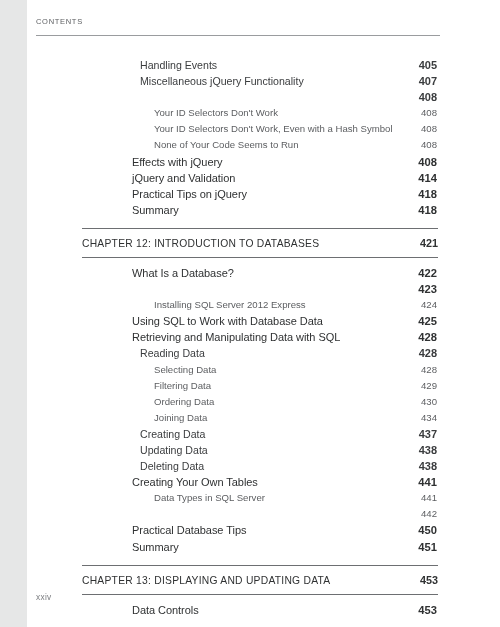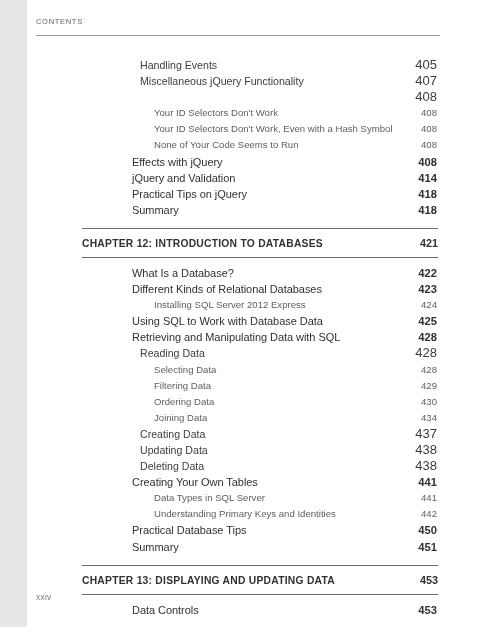--- a/index.html
+++ b/index.html
@@ -79,21 +79,21 @@
     text-align: right;
     width: 40px;
   }
 
   
   .lvl1 .title { left: 95px; font-size: 11px; font-weight: 400; color: #2f3132; letter-spacing: -0.05px; }
   .lvl1 .pageno { font-size: 11.2px; font-weight: 700; color: #2f3132; }
 
   
   .lvl2 .title { left: 103px; font-size: 10.6px; font-weight: 400; color: #3a3c3e; }
-  .lvl2 .pageno { font-size: 13px; font-weight: 400; color: #3a3c3e; }
+  .lvl2 .pageno { font-size: 11px; font-weight: 700; color: #3a3c3e; }
 
   
   .lvl3 .title { left: 117px; font-size: 9.6px; font-weight: 400; color: #5c5e61; }
   .lvl3 .pageno { font-size: 9.6px; font-weight: 400; color: #5c5e61; }
 
   
   .chapter {
     position: relative;
     margin-top: 10px;
     margin-bottom: 7px;
@@ -104,21 +104,21 @@
     border-bottom: 1px solid #6d6f72;
     width: 356px;
     left: 82px;
     white-space: nowrap;
   }
   .chapter .title {
     position: absolute;
     left: 0;
     top: 7px;
     font-size: 10.3px;
-    font-weight: 700;
+    font-weight: 400;
     letter-spacing: 0.25px;
     color: #2f3132;
     line-height: 15px;
     text-align: right;
   }
   .chapter .pageno {
     position: absolute;
     right: 0;
     top: 7px;
     font-size: 10.8px;
@@ -190,21 +190,20 @@
       </div>
       <div class="chapter">
         <span class="title">CHAPTER 12: INTRODUCTION TO DATABASES</span>
         <span class="pageno">421</span>
       </div>
       <div class="entry lvl1">
         <span class="title">What Is a Database?</span>
         <span class="pageno">422</span>
       </div>
       <div class="entry lvl1">
-        <span class="title">Different Kinds of Relational Databases</span>
         <span class="pageno">423</span>
       </div>
       <div class="entry lvl3">
         <span class="title">Installing SQL Server 2012 Express</span>
         <span class="pageno">424</span>
       </div>
       <div class="entry lvl1">
         <span class="title">Using SQL to Work with Database Data</span>
         <span class="pageno">425</span>
       </div>
@@ -246,21 +245,20 @@
       </div>
       <div class="entry lvl1">
         <span class="title">Creating Your Own Tables</span>
         <span class="pageno">441</span>
       </div>
       <div class="entry lvl3">
         <span class="title">Data Types in SQL Server</span>
         <span class="pageno">441</span>
       </div>
       <div class="entry lvl3">
-        <span class="title">Understanding Primary Keys and Identities</span>
         <span class="pageno">442</span>
       </div>
       <div class="entry lvl1">
         <span class="title">Practical Database Tips</span>
         <span class="pageno">450</span>
       </div>
       <div class="entry lvl1">
         <span class="title">Summary</span>
         <span class="pageno">451</span>
       </div>

